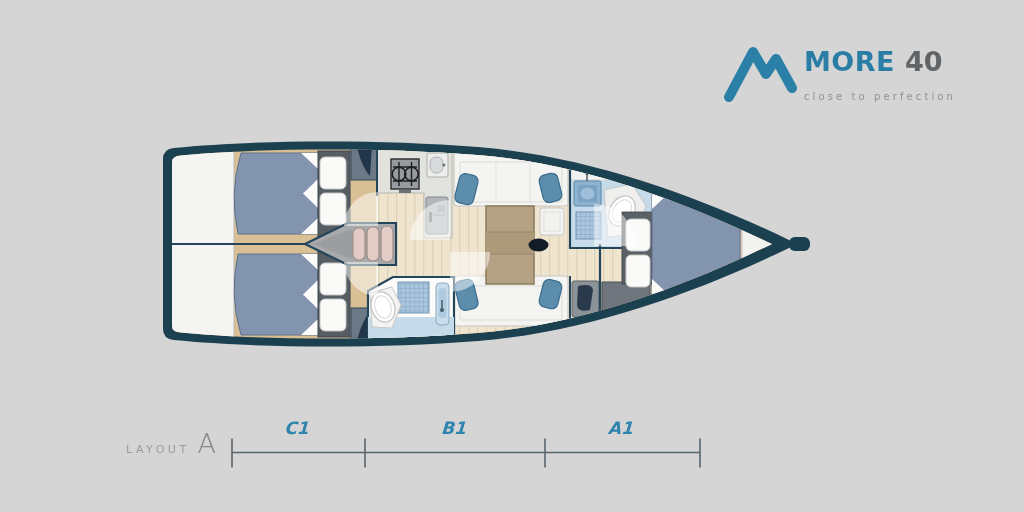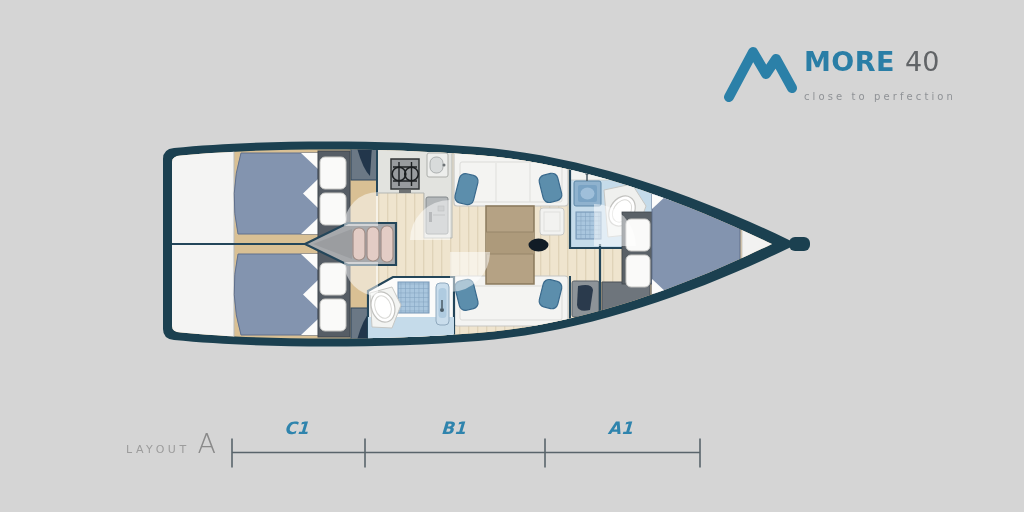--- a/index.html
+++ b/index.html
@@ -6,21 +6,21 @@
   body{font-family:"DejaVu Sans",sans-serif;}
   .canvas{position:relative;width:1024px;height:512px;background:#D5D5D5;overflow:hidden;}
   svg{display:block;}
   .abs{position:absolute;}
 
   
   .logo{position:absolute;left:722px;top:44px;display:flex;align-items:center;gap:4px;}
   .logo-text{display:flex;flex-direction:column;}
   .logo-row{display:flex;align-items:flex-start;gap:10px;}
   .brand-name{font-size:27px;font-weight:800;letter-spacing:0.5px;color:#2A7EA6;}
-  .brand-model{font-size:27px;font-weight:400;color:#616467;}
+  .brand-model{font-size:27px;font-weight:700;color:#616467;}
   .brand-tagline{font-size:10px;letter-spacing:3.1px;color:#8F9296;margin-top:14px;}
 
   
   .layout-block{position:absolute;left:126px;top:430px;display:flex;align-items:baseline;gap:8px;}
   .layout-word{font-size:11px;letter-spacing:3.5px;color:#9C9C9C;}
   .layout-variant{font-size:27px;font-weight:300;color:#8A8A8A;line-height:1;}
 
   
   .section-label{position:absolute;top:418px;width:60px;text-align:center;
     font-style:italic;font-weight:800;font-size:17px;color:#2F84AD;transform:skewX(-6deg);}

